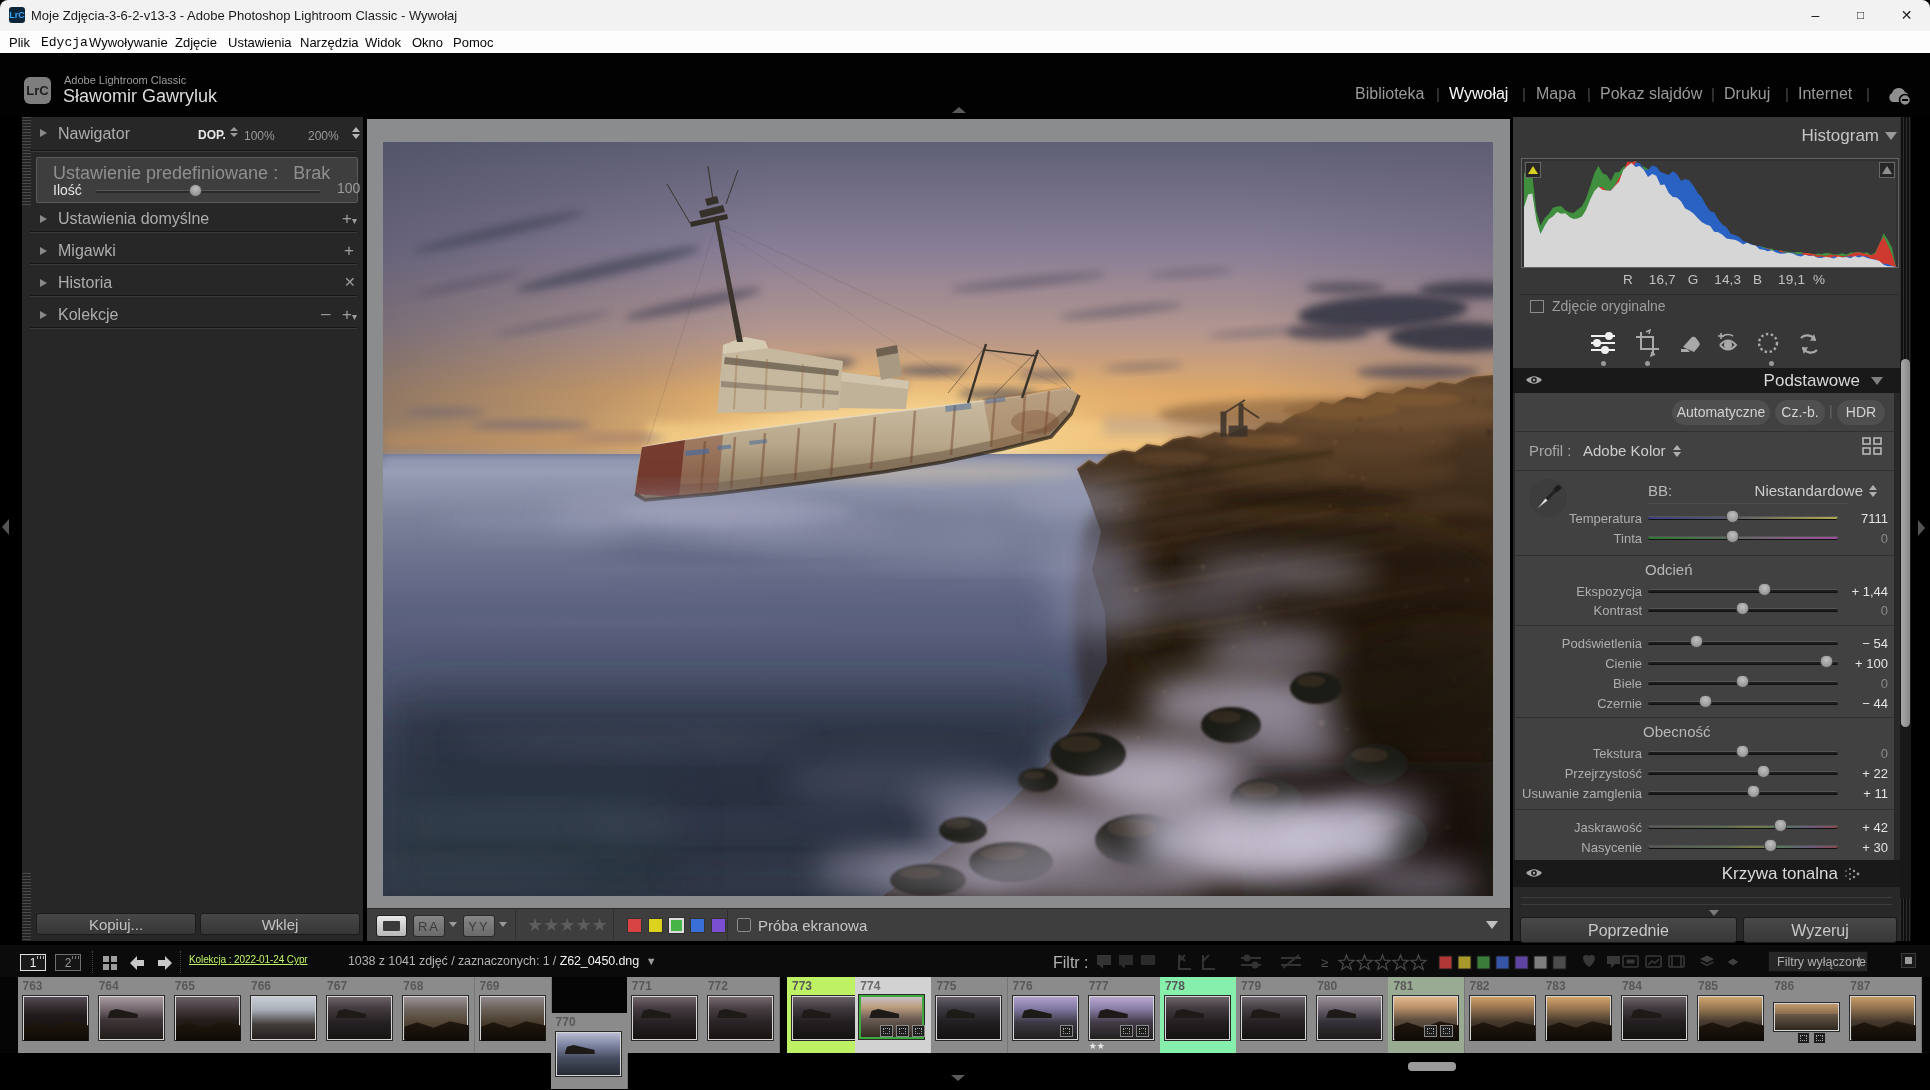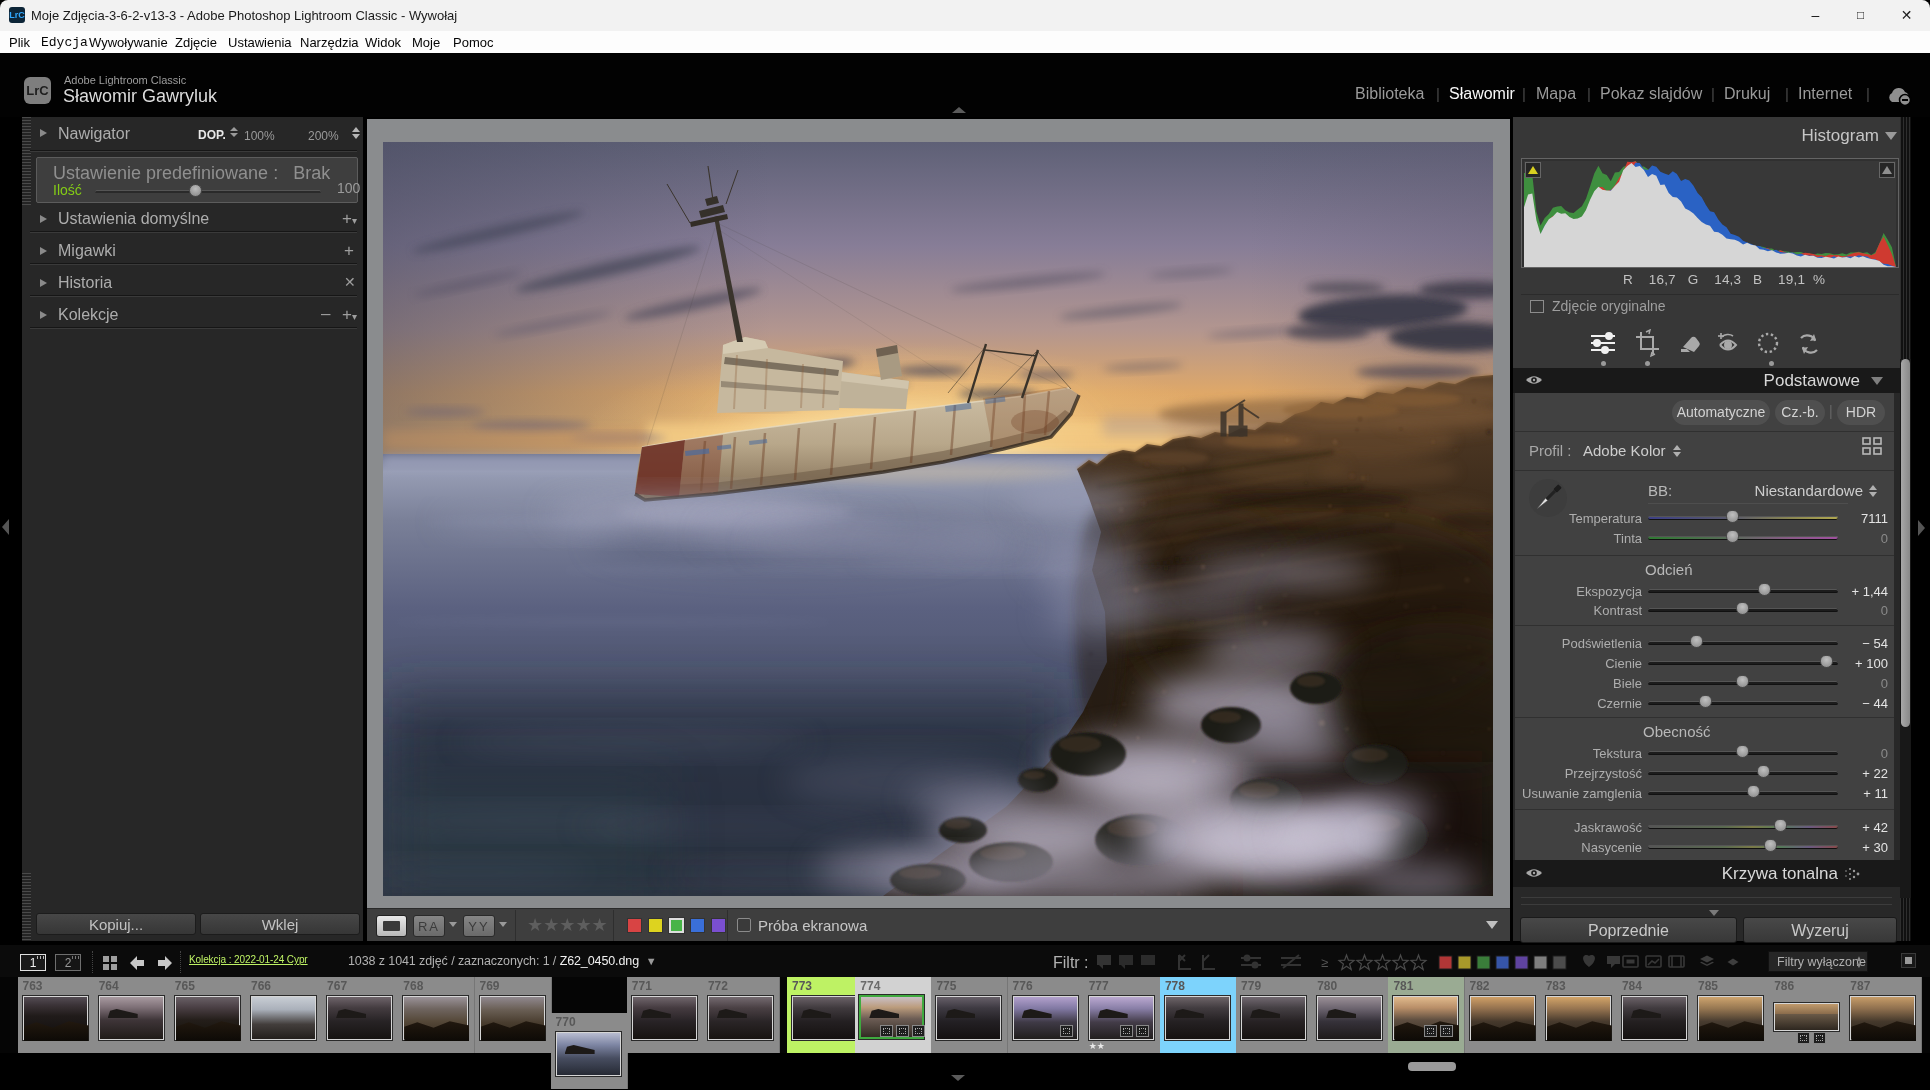--- a/index.html
+++ b/index.html
@@ -66,31 +66,31 @@
   </div>
 
   <div id="menubar" class="abs">
     <span style="left:9px;">Plik</span>
     <span style="left:41px;font-family:Liberation Mono, monospace;">Edycja</span>
     <span style="left:89px;">Wywoływanie</span>
     <span style="left:175px;">Zdjęcie</span>
     <span style="left:228px;">Ustawienia</span>
     <span style="left:300px;">Narzędzia</span>
     <span style="left:365px;">Widok</span>
-    <span style="left:412px;">Moje</span>
+    <span style="left:412px;">Okno</span>
     <span style="left:453px;">Pomoc</span>
   </div>
 
   <div id="apphead" class="abs">
     <div id="lrclogo" class="abs">LrC</div>
     <div id="adlc" class="abs">Adobe Lightroom Classic</div>
     <div id="uname" class="abs">Sławomir Gawryluk</div>
     <div class="mod" style="left:1355px;">Biblioteka</div>
     <div class="modsep" style="left:1436px;">|</div>
-    <div class="mod" style="left:1449px;color:#f8f8f8;">Sławomir</div>
+    <div class="mod" style="left:1449px;color:#f8f8f8;">Wywołaj</div>
     <div class="modsep" style="left:1522px;">|</div>
     <div class="mod" style="left:1536px;">Mapa</div>
     <div class="modsep" style="left:1587px;">|</div>
     <div class="mod" style="left:1600px;">Pokaz slajdów</div>
     <div class="modsep" style="left:1711px;">|</div>
     <div class="mod" style="left:1724px;">Drukuj</div>
     <div class="modsep" style="left:1785px;">|</div>
     <div class="mod" style="left:1798px;">Internet</div>
     <div class="modsep" style="left:1866px;">|</div>
     <svg class="abs" style="left:1884px;top:33px;" width="30" height="20" viewBox="0 0 30 20">
@@ -115,21 +115,21 @@
     <div class="abs" style="left:222px;top:12px;font-size:12px;color:#9a9a9a;">100%</div>
     <div class="abs" style="left:286px;top:12px;font-size:12px;color:#9a9a9a;">200%</div>
     <div class="abs" style="left:330px;top:10px;width:9px;">
       <div style="position:absolute;top:0;width:0;height:0;border-left:4.5px solid transparent;border-right:4.5px solid transparent;border-bottom:5px solid #b5b5b5;"></div>
       <div style="position:absolute;top:7px;width:0;height:0;border-left:4.5px solid transparent;border-right:4.5px solid transparent;border-top:5px solid #b5b5b5;"></div>
       </div>
     <div class="lsep" style="top:33px;"></div>
 
     <div class="abs" style="left:14px;top:40px;width:322px;height:46px;background:#3e3e3e;border:1px solid #5c5c5c;border-radius:2px;">
       <div class="abs" style="left:16px;top:5px;font-size:18px;color:#8f8f8f;">Ustawienie predefiniowane :&nbsp;&nbsp;&nbsp;Brak</div>
-      <div class="abs" style="left:16px;top:24px;font-size:14px;color:#84cc16;">Ilość</div>
+      <div class="abs" style="left:16px;top:24px;font-size:14px;color:#e5e5e5;">Ilość</div>
       <div class="abs" style="left:58px;top:32px;width:226px;height:3px;background:#2a2a2a;border-radius:2px;box-shadow:0 1px 0 #555 inset;"></div>
       <div class="abs" style="left:152px;top:26px;width:13px;height:13px;border-radius:7px;background:radial-gradient(circle at 50% 35%,#bdbdbd,#848484);border:1px solid #4a4a4a;"></div>
       <div class="abs" style="left:300px;top:22px;font-size:14px;color:#9b9b9b;">100</div>
     </div>
 
     <div class="tri" style="left:18px;top:98px;"></div>
     <div class="lhead" style="left:36px;top:93px;">Ustawienia domyślne</div>
     <div class="plusg" style="left:320px;top:92px;">+<span style="font-size:10px;">▾</span></div>
     <div class="lsep" style="top:114px;"></div>
     <div class="tri" style="left:18px;top:130px;"></div>
@@ -981,21 +981,21 @@
 <div class="abs" style="left:8px;top:12px;width:30px;height:9px;background:#1d1a18;clip-path:polygon(0 100%,8% 20%,30% 0,100% 55%,100% 100%);"></div>
 <div class="abs" style="left:30px;top:28px;width:13px;height:12px;background:#1e1e1e;border:1px solid #888;">
             <div class="abs" style="left:2px;top:2px;width:7px;height:6px;border:1px dotted #aaa;"></div>
           </div>
 <div class="abs" style="left:46px;top:28px;width:13px;height:12px;background:#1e1e1e;border:1px solid #888;">
             <div class="abs" style="left:2px;top:2px;width:7px;height:6px;border:1px dotted #aaa;"></div>
           </div>
 </div>
 <div class="abs" style="left:5px;top:64px;font-size:9px;color:#e8e8e8;">★★</div>
 </div>
-<div class="fcell" style="left:1159.9px;background:#7dd3fc;">
+<div class="fcell" style="left:1159.9px;background:#86efac;">
 <div class="fnum" style="color:#585858;">778</div>
 <div class="fthumb" style="border-color:#d6d6d6;background:linear-gradient(180deg,#6d6468 0%,#423c40 26%,#252123 58%,#151110 100%);">
 <div class="abs" style="left:8px;top:12px;width:30px;height:9px;background:#1d1a18;clip-path:polygon(0 100%,8% 20%,30% 0,100% 55%,100% 100%);"></div>
 </div>
 </div>
 <div class="fcell" style="left:1236.1px;background:#8b8b8b;">
 <div class="fnum" style="color:#585858;">779</div>
 <div class="fthumb" style="border-color:#d6d6d6;background:linear-gradient(180deg,#716870 0%,#454044 26%,#272224 58%,#161210 100%);">
 <div class="abs" style="left:8px;top:12px;width:30px;height:9px;background:#1d1a18;clip-path:polygon(0 100%,8% 20%,30% 0,100% 55%,100% 100%);"></div>
 </div>

